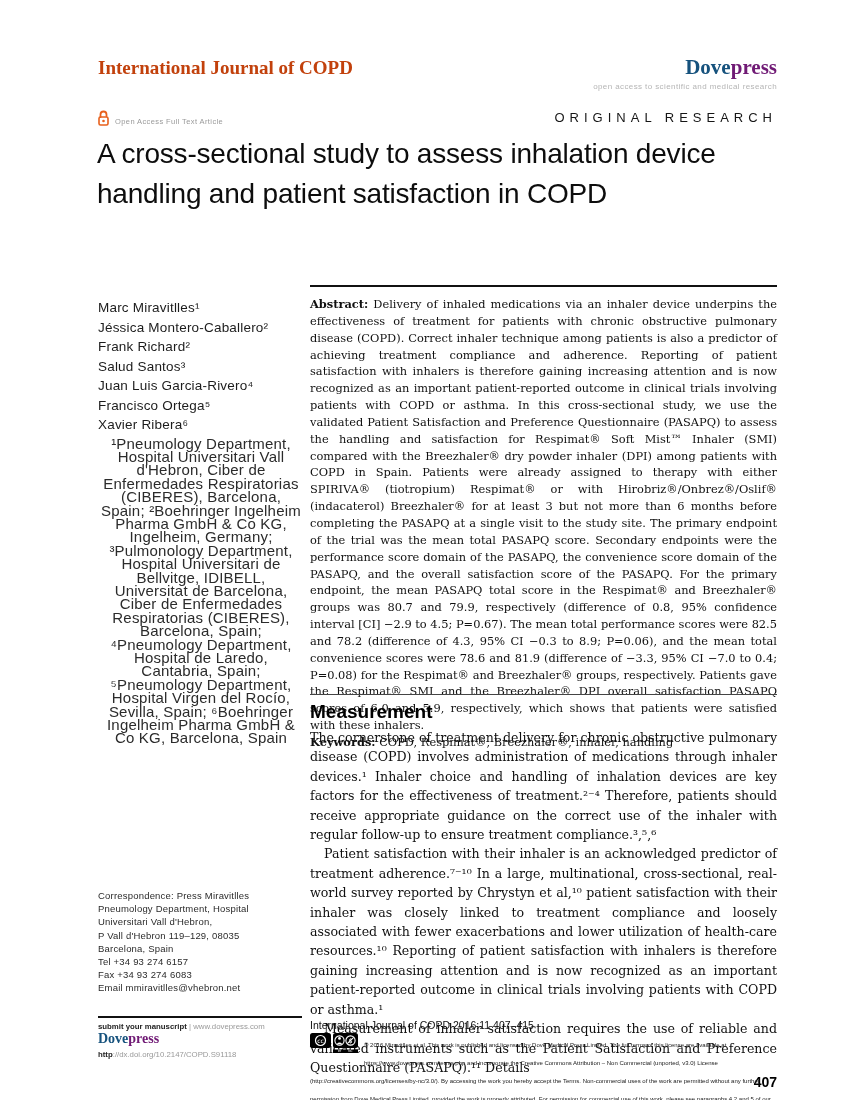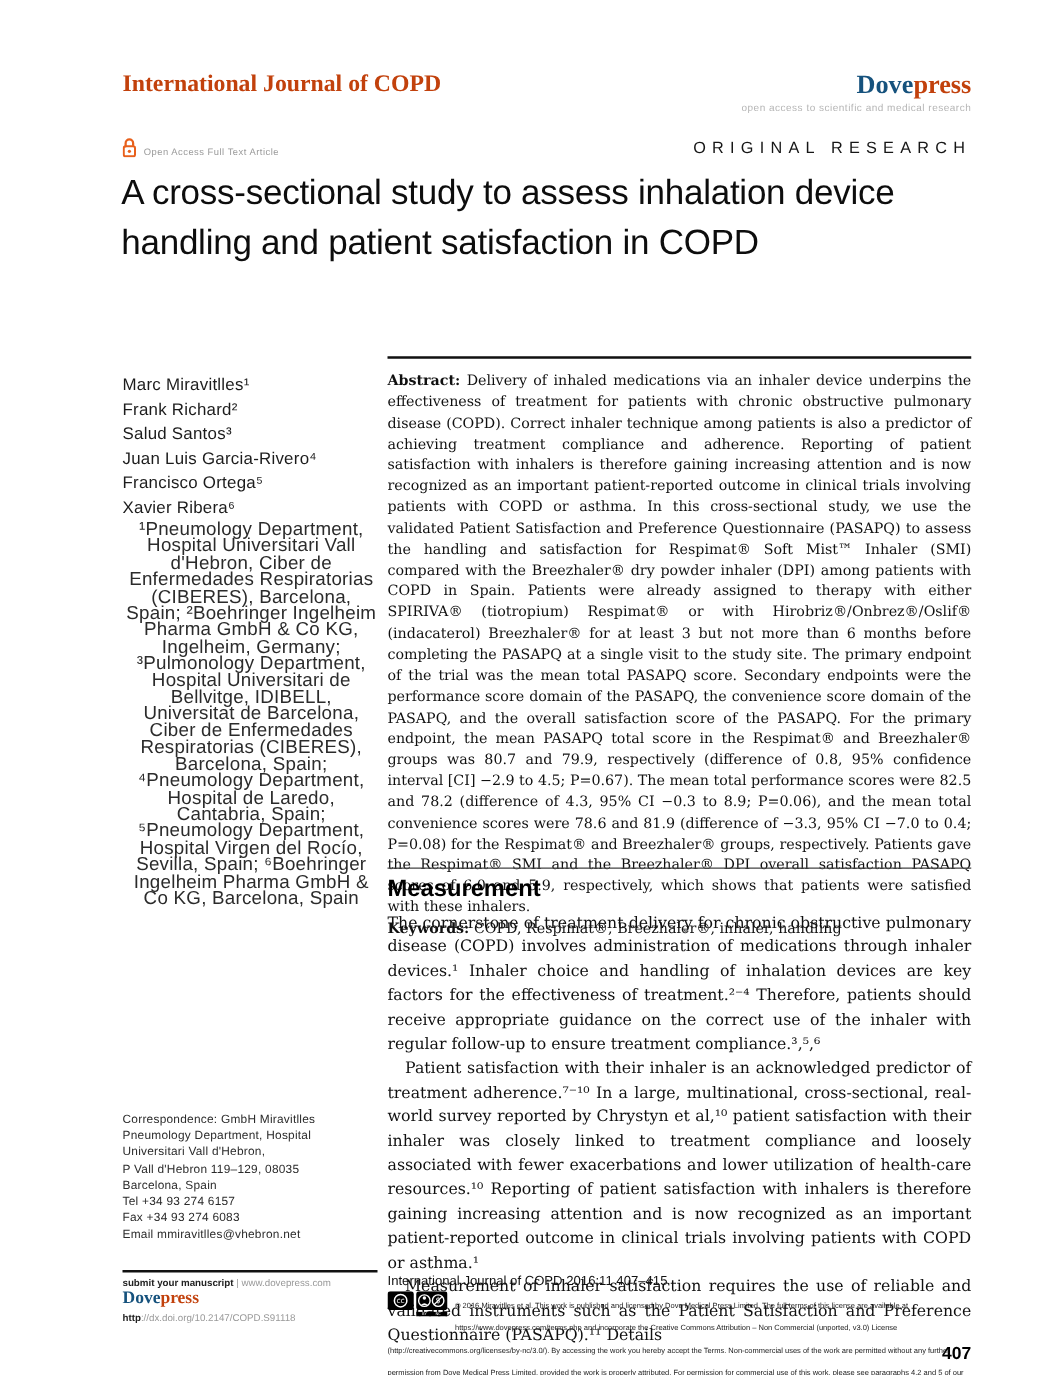--- a/index.html
+++ b/index.html
@@ -3,21 +3,21 @@
 <meta charset="utf-8">
 <style>
   * { margin:0; padding:0; box-sizing:border-box; }
   html,body { width:850px; height:1100px; background:#ffffff; }
   body { position:relative; font-family:"Liberation Sans","DejaVu Sans",sans-serif; color:#111; }
 
   
   .journal-name { position:absolute; left:98px; top:57px; font-family:"Liberation Serif","DejaVu Serif",serif; font-weight:bold; font-size:19px; color:#c2410c; }
   .brand-top { position:absolute; right:73px; top:55px; font-family:"Liberation Serif","DejaVu Serif",serif; font-weight:bold; font-size:21px; }
   .brand-dove { color:#16527d; }
-  .brand-press { color:#c2410c; }
+  .brand-press { color:#701a75; }
   .tagline { position:absolute; right:73px; top:82px; font-size:8px; color:#b5b5b5; letter-spacing:0.4px; }
   .oa-row { position:absolute; left:98px; top:110px; display:flex; align-items:flex-end; gap:6px; }
   .oa-label { font-size:7.5px; color:#9a9a9a; letter-spacing:0.4px; }
   .article-type { position:absolute; right:73px; top:110px; font-size:13px; letter-spacing:5px; color:#161616;margin-left:32px; }
 
   
   .title { position:absolute; left:97px; top:134px; width:660px; font-size:28px; line-height:40px; font-weight:400; color:#0d0d0d; letter-spacing:-0.2px; }
 
   
   .rule-abstract { position:absolute; left:310px; top:285px; width:467px; height:2px; background:#111; }
@@ -71,30 +71,31 @@
 </div>
 
 <div class="article-type">ORIGINAL RESEARCH</div>
 
 <h1 class="title">A cross-sectional study to assess inhalation device handling and patient satisfaction in COPD</h1>
 
 <div class="rule-abstract"></div>
 
 <div class="left-col">
   <div class="author">Marc Miravitlles¹</div>
+  <div class="author">Jéssica Montero-Caballero²</div>
   <div class="author">Frank Richard²</div>
   <div class="author">Salud Santos³</div>
   <div class="author">Juan Luis Garcia-Rivero⁴</div>
   <div class="author">Francisco Ortega⁵</div>
   <div class="author">Xavier Ribera⁶</div>
   <div class="affiliations">¹Pneumology Department, Hospital Universitari Vall d'Hebron, Ciber de Enfermedades Respiratorias (CIBERES), Barcelona, Spain; ²Boehringer Ingelheim Pharma GmbH &amp; Co KG, Ingelheim, Germany; ³Pulmonology Department, Hospital Universitari de Bellvitge, IDIBELL, Universitat de Barcelona, Ciber de Enfermedades Respiratorias (CIBERES), Barcelona, Spain; ⁴Pneumology Department, Hospital de Laredo, Cantabria, Spain; ⁵Pneumology Department, Hospital Virgen del Rocío, Sevilla, Spain; ⁶Boehringer Ingelheim Pharma GmbH &amp; Co KG, Barcelona, Spain</div>
 </div>
 
 <div class="correspondence">
-  <div>Correspondence: GmbH Miravitlles</div>
+  <div>Correspondence: Press Miravitlles</div>
   <div>Pneumology Department, Hospital</div>
   <div>Universitari Vall d'Hebron,</div>
   <div>P Vall d'Hebron 119–129, 08035</div>
   <div>Barcelona, Spain</div>
   <div>Tel +34 93 274 6157</div>
   <div>Fax +34 93 274 6083</div>
   <div>Email mmiravitlles@vhebron.net</div>
 </div>
 
 <div class="abstract-block">

